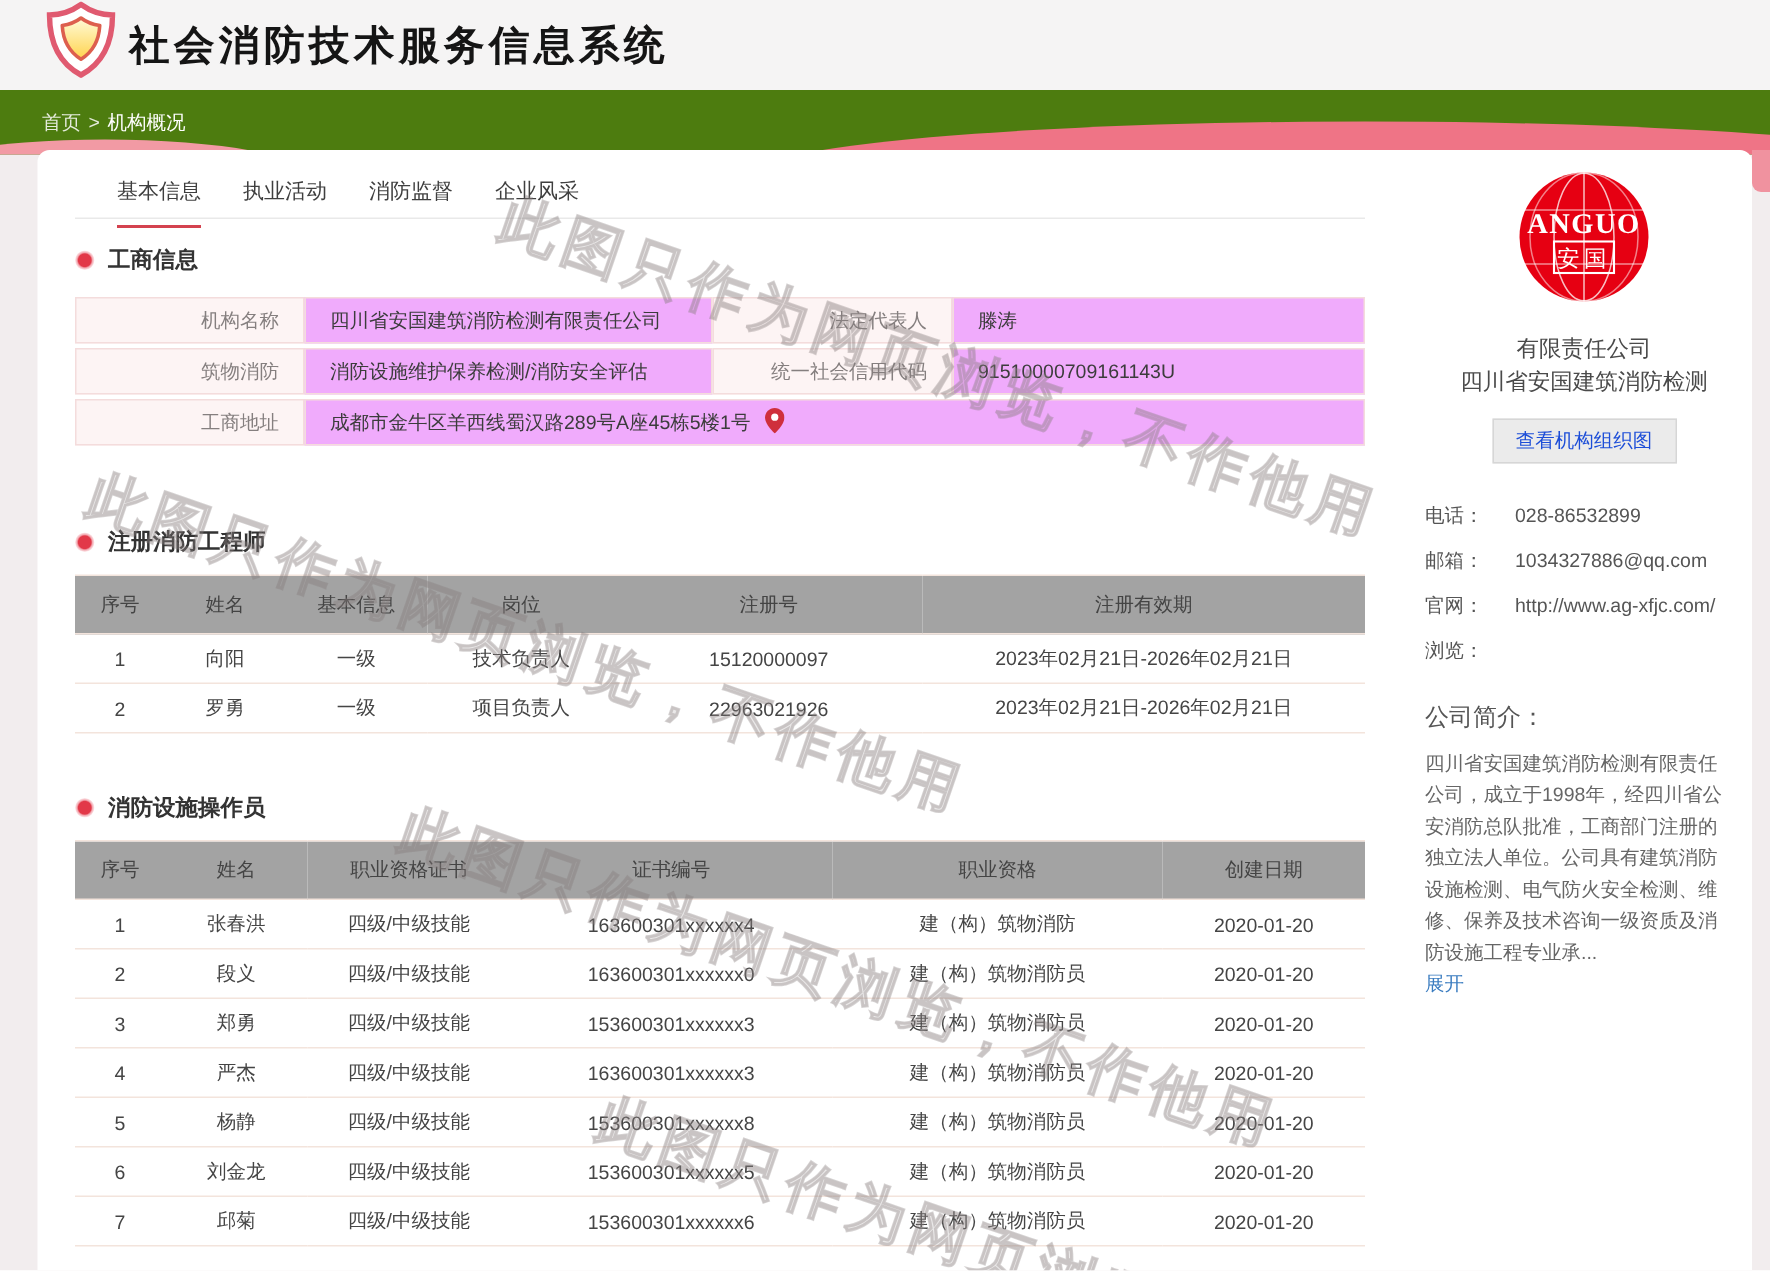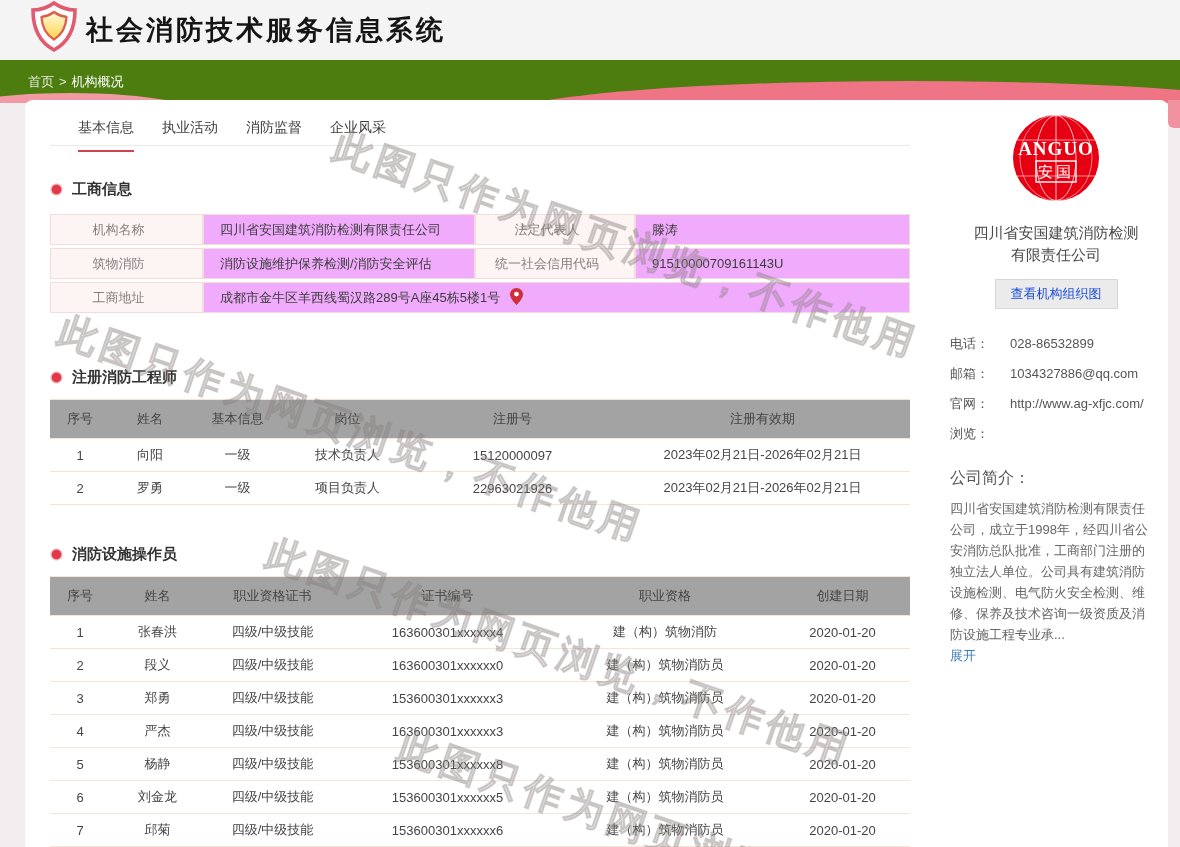--- a/index.html
+++ b/index.html
@@ -27,26 +27,26 @@
 
   
   .tabs { height:32px; border-bottom:1px solid #e9e9e9; padding-left:28px; display:flex; gap:28px; }
   .tab { position:relative; font-size:14px; color:#3f3f3f; line-height:26px; cursor:pointer; }
   .tab.active::after { content:""; position:absolute; left:0; right:0; bottom:-7px; height:2px; background:#d4424f; }
 
   
   .sec-title { display:flex; align-items:center; font-size:15px; font-weight:bold; color:#333; }
   .sec-title .dot { width:13px; height:13px; margin-right:9px; border-radius:50%;
     background:radial-gradient(circle, #e23848 0%, #e23848 46%, #f3aab2 56%, rgba(243,170,178,0) 74%); }
-  .mt1 { margin-top:34px;font-family:Liberation Mono, monospace; } .mt2 { margin-top:52px; } .mt3 { margin-top:40px; }
+  .mt1 { margin-top:18px;font-family:Liberation Mono, monospace; } .mt2 { margin-top:52px; } .mt3 { margin-top:40px; }
 
   
   .biz { margin-top:12px; width:100%; border-collapse:separate; border-spacing:0 3px; font-size:13px; }
   .biz td { height:31px; border:1px solid #f4dcdc; }
-  .biz .lbl { width:153px; background:#fdf4f4; color:#857f7f; text-align:center; padding-right:16px; }
+  .biz .lbl { width:153px; background:#fdf4f4; color:#857f7f; text-align:right; padding-right:16px; }
   .biz .lbl2 { width:160px; }
   .biz .val { color:#3c3c3c; padding-left:16px; background:#f0abfc; }
   .biz .val1 { width:272px; }
   .pin { vertical-align:-3px; margin-left:10px; cursor:pointer; }
 
   
   .dt { margin-top:12px; width:100%; border-collapse:collapse; font-size:13px; color:#454545; text-align:center; }
   .dt thead td { background:#a3a3a3; height:39px; border-top:1px solid #f3e4dc; border-bottom:1px solid #f3e4dc; font-weight:normal; color:#444; }
   .dt tbody td { height:33px; border-bottom:1px solid #f3e4dc; }
 
@@ -275,22 +275,22 @@
         <ellipse cx="44" cy="44" rx="20" ry="42.5" fill="none" stroke="rgba(255,255,255,.75)" stroke-width="1"></ellipse>
         <ellipse cx="44" cy="44" rx="36" ry="42.8" fill="none" stroke="rgba(255,255,255,.5)" stroke-width="1"></ellipse>
         <line x1="44" y1="1" x2="44" y2="87" stroke="rgba(255,255,255,.75)" stroke-width="1"></line>
         <line x1="4" y1="26" x2="84" y2="26" stroke="rgba(255,255,255,.55)" stroke-width="1"></line>
         <line x1="4" y1="62" x2="84" y2="62" stroke="rgba(255,255,255,.55)" stroke-width="1"></line>
         <text x="44" y="41" text-anchor="middle" font-family="Liberation Serif, DejaVu Serif, serif" font-size="19" font-weight="bold" fill="#fff" letter-spacing="1">ANGUO</text>
         <rect x="24" y="47" width="40" height="21" fill="none" stroke="#fff" stroke-width="1.4"></rect>
         <text x="44" y="63" text-anchor="middle" font-size="15" fill="#fff" letter-spacing="3">安国</text>
       </svg>
       <div class="cname">
+        <div>有限责任公司</div>
         <div>四川省安国建筑消防检测</div>
-        <div>有限责任公司</div>
       </div>
       <button class="orgbtn">查看机构组织图</button>
 
       <div class="contacts">
         <div class="crow">
           <span class="cl">电话：</span>
           <span class="cv">028-86532899</span>
         </div>
         <div class="crow">
           <span class="cl">邮箱：</span>

